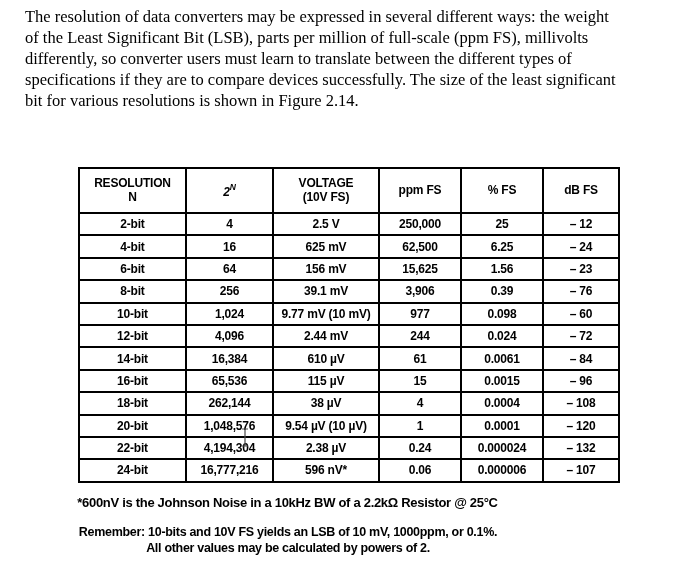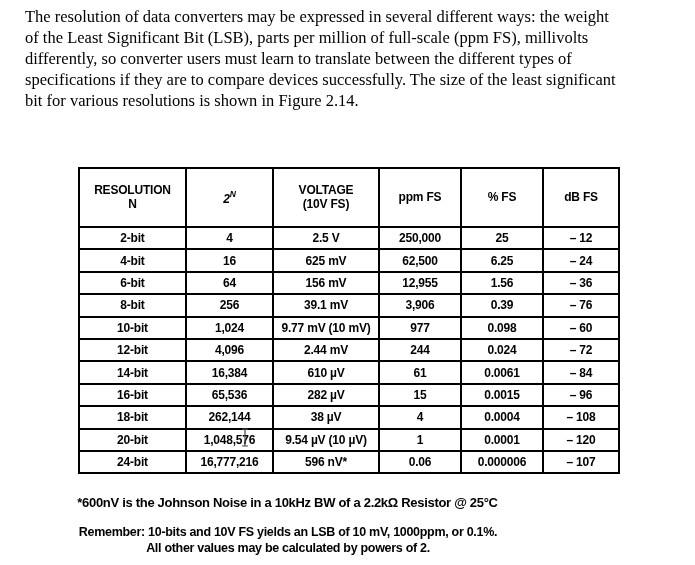--- a/index.html
+++ b/index.html
@@ -24,21 +24,21 @@
     position:absolute; left:78px; top:167px;
     width:540px; border-collapse:collapse; table-layout:fixed;
     font-family:"Liberation Sans","DejaVu Sans",sans-serif;
   }
   table.data-table th, table.data-table td {
     border:2px solid #000;
     text-align:center; vertical-align:middle;
     font-weight:bold; font-size:12px;
     padding:0; overflow:hidden; white-space:nowrap;
   }
-  table.data-table thead tr { height:59px;border-radius:13px; }
+  table.data-table thead tr { height:45px;border-radius:13px; }
   table.data-table tbody tr { height:22.4px;padding-left:28px; }
   table.data-table th { line-height:13.5px; letter-spacing:-0.2px; }
   th.power-cell { vertical-align:bottom; padding-bottom:5px;font-style:italic; }
   th.power-cell sup { font-size:8.5px; position:relative; top:-1px; }
   td.low { padding-top:6px; }
   td { letter-spacing:-0.2px; }
 
   
   .footnote {
     position:absolute; left:0; top:495px; width:575px;
@@ -109,23 +109,23 @@
           <td class="low">16</td>
           <td>625 mV</td>
           <td class="low">62,500</td>
           <td>6.25</td>
           <td>– 24</td>
         </tr>
         <tr>
           <td>6-bit</td>
           <td class="low">64</td>
           <td>156 mV</td>
-          <td class="low">12,955</td>
+          <td class="low">15,625</td>
           <td>1.56</td>
-          <td>– 36</td>
+          <td>– 23</td>
         </tr>
         <tr>
           <td>8-bit</td>
           <td class="low">256</td>
           <td>39.1 mV</td>
           <td class="low">3,906</td>
           <td>0.39</td>
           <td>– 76</td>
         </tr>
         <tr>
@@ -148,21 +148,21 @@
           <td>14-bit</td>
           <td class="low">16,384</td>
           <td>610 µV</td>
           <td class="low">61</td>
           <td>0.0061</td>
           <td>– 84</td>
         </tr>
         <tr>
           <td>16-bit</td>
           <td class="low">65,536</td>
-          <td>282 µV</td>
+          <td>115 µV</td>
           <td class="low">15</td>
           <td>0.0015</td>
           <td>– 96</td>
         </tr>
         <tr>
           <td>18-bit</td>
           <td class="low">262,144</td>
           <td>38 µV</td>
           <td class="low">4</td>
           <td>0.0004</td>
@@ -170,20 +170,28 @@
         </tr>
         <tr>
           <td>20-bit</td>
           <td class="low">1,048,576</td>
           <td>9.54 µV (10 µV)</td>
           <td class="low">1</td>
           <td>0.0001</td>
           <td>– 120</td>
         </tr>
         <tr>
+          <td>22-bit</td>
+          <td class="low">4,194,304</td>
+          <td>2.38 µV</td>
+          <td class="low">0.24</td>
+          <td>0.000024</td>
+          <td>– 132</td>
+        </tr>
+        <tr>
           <td>24-bit</td>
           <td class="low">16,777,216</td>
           <td>596 nV*</td>
           <td class="low">0.06</td>
           <td>0.000006</td>
           <td>– 107</td>
         </tr>
       </tbody>
   </table>
 

